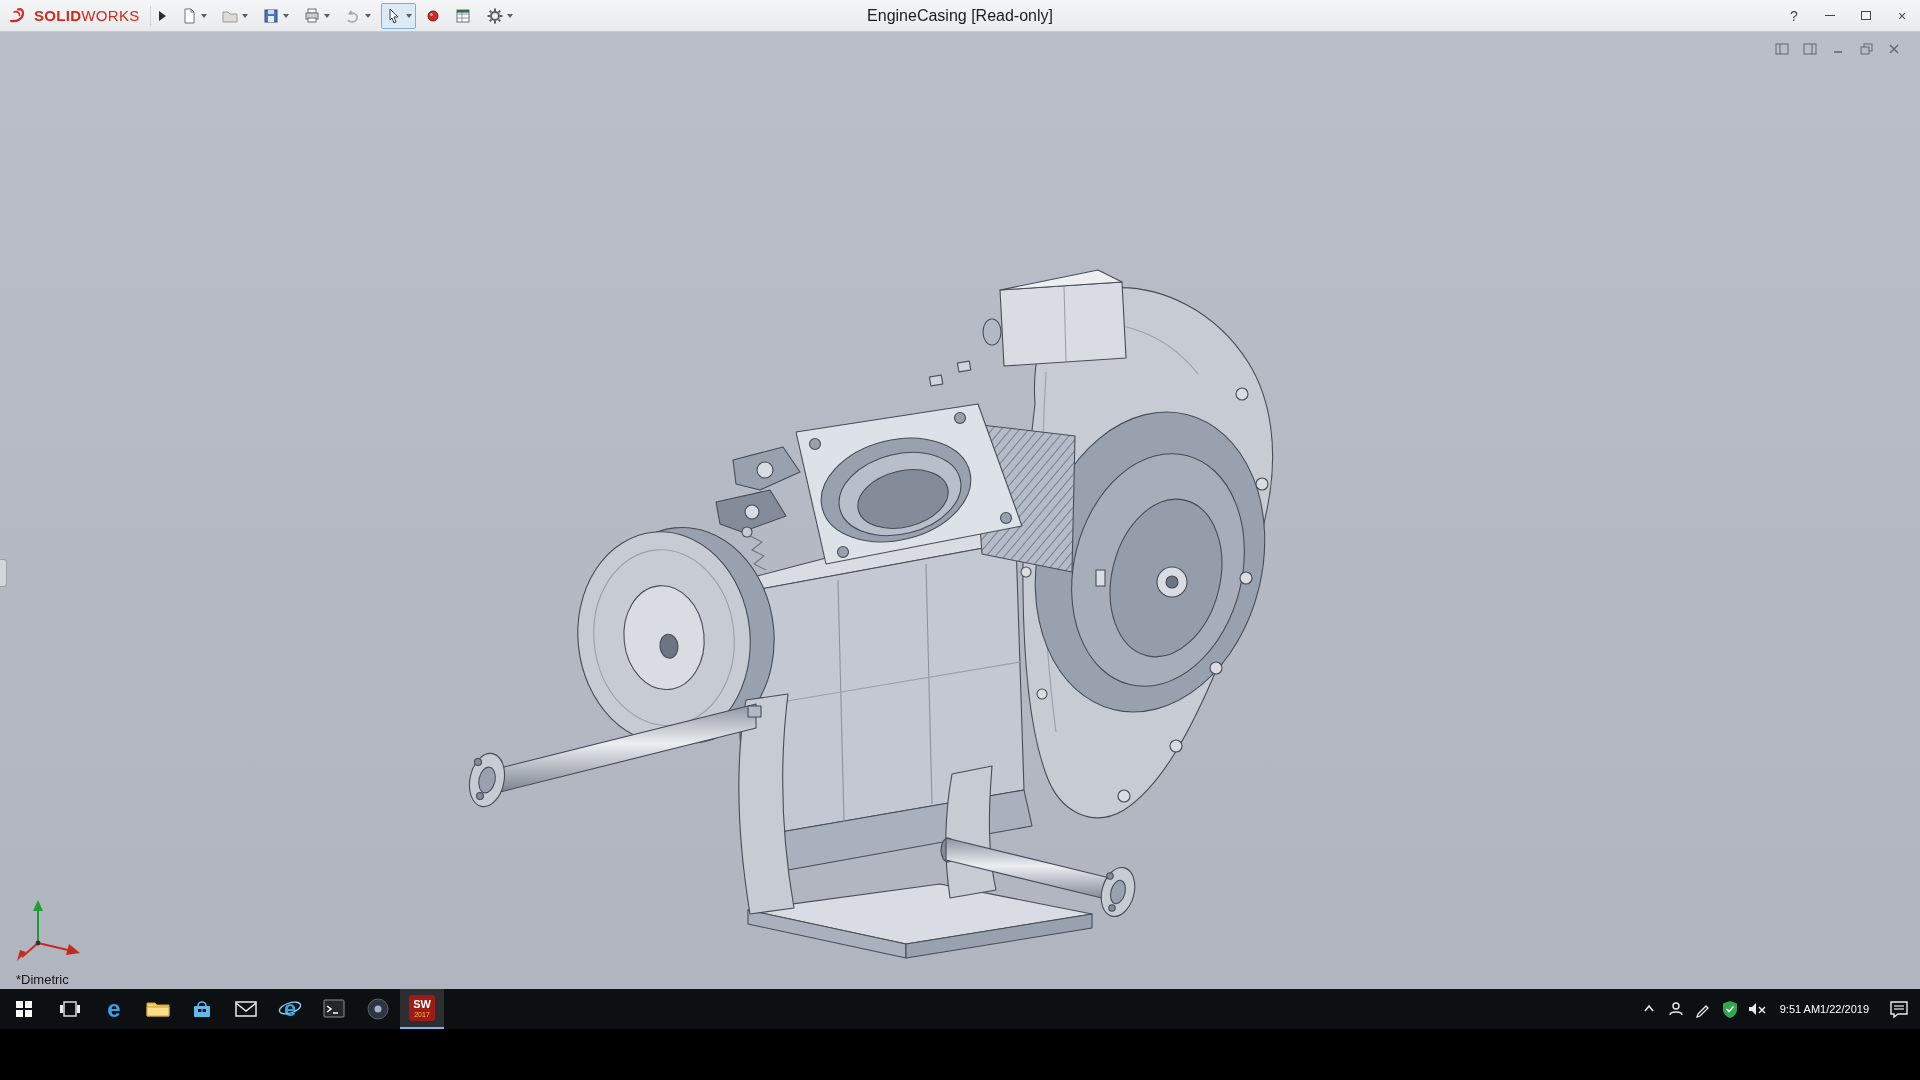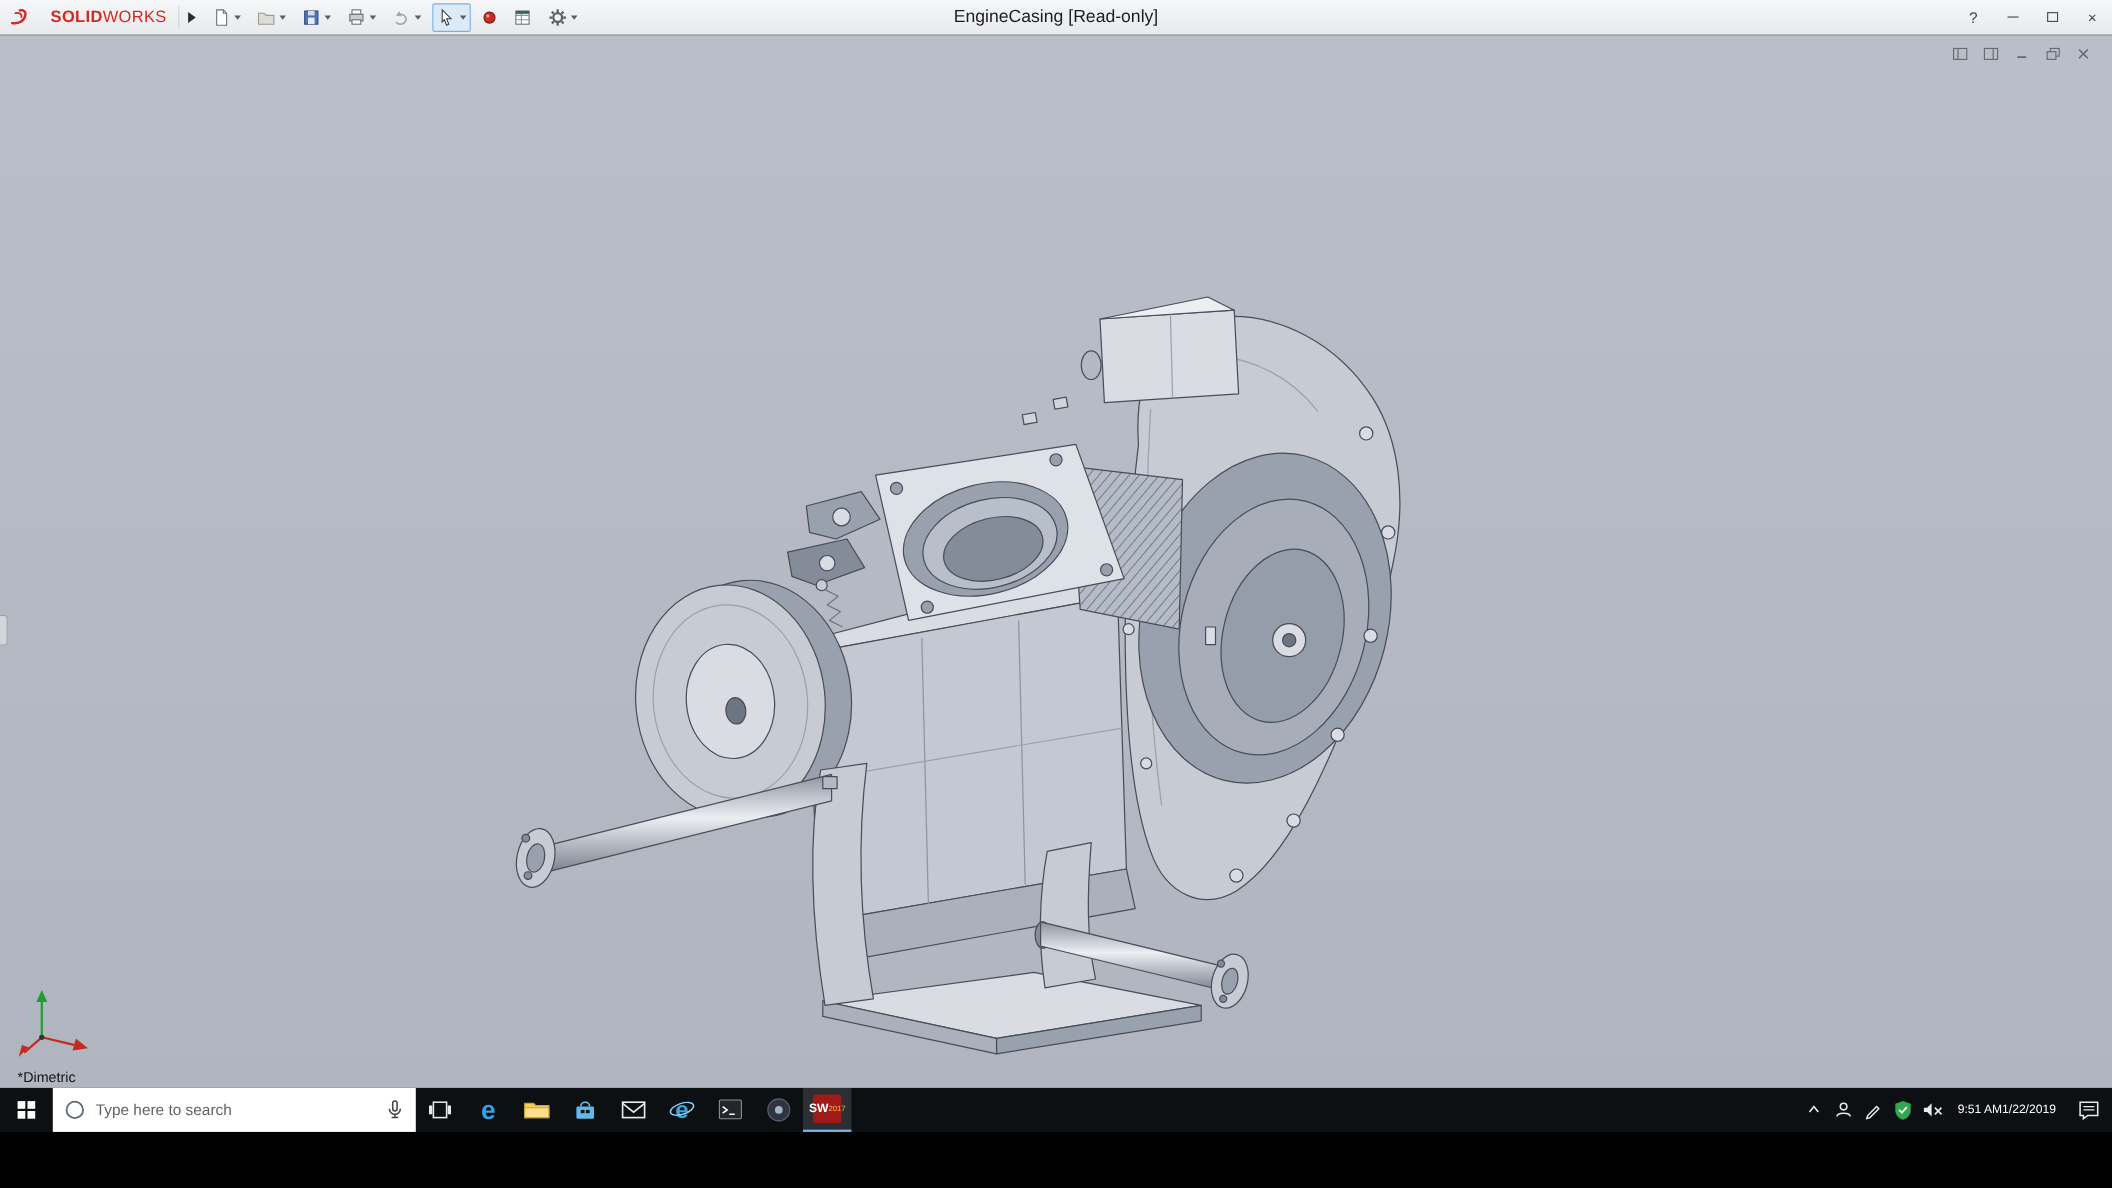--- a/index.html
+++ b/index.html
@@ -1,21 +1,21 @@
 <!DOCTYPE html>
 <html><head>
 <meta charset="utf-8">
 <style>
   *{margin:0;padding:0;box-sizing:border-box}
   html,body{width:1920px;height:1080px;overflow:hidden;font-family:"Liberation Sans",sans-serif;background:#000}
 
   
   .titlebar{height:32px;background:linear-gradient(#f5f6f7,#e9eaec);border-bottom:1px solid #c7c9cc;
             display:flex;align-items:center;position:relative;font-size:12px;color:#333}
-  .brand{display:flex;align-items:center;gap:16px;padding:0 6px 0 8px}
+  .brand{display:flex;align-items:center;gap:4px;padding:0 6px 0 8px}
   .brand-text{font-size:15px;letter-spacing:.3px;color:#d6281e;white-space:nowrap}
   .brand-text b{font-weight:bold}
   .flyout{width:0;height:0;border-top:5px solid transparent;border-bottom:5px solid transparent;border-left:7px solid #2b2b2b;margin:0 10px 0 4px}
   .tb-sep{width:1px;height:20px;background:#d2d4d7;margin:0 4px}
   .toolbar{display:flex;align-items:center;gap:6px}
   .tb-btn{display:flex;align-items:center;height:26px;padding:2px 3px;border:1px solid transparent;border-radius:2px}
   .tb-btn.active{border:1px solid #7ab0e0;background:#dceaf7}
   .caret{width:0;height:0;border-left:3.5px solid transparent;border-right:3.5px solid transparent;border-top:4px solid #5a5e64;margin-left:3px}
   .doc-title{position:absolute;left:50%;transform:translateX(-50%);color:#1d1d1f;font-size:16px}
   .win-ctrls{margin-left:auto;display:flex;align-items:center;height:100%}
@@ -34,21 +34,21 @@
   
   .taskbar{height:40px;background:#0d1013;display:flex;align-items:stretch;color:#e8eaed}
   .start{width:48px;display:flex;align-items:center;justify-content:center}
   .win-logo{display:grid;grid-template-columns:7px 7px;grid-template-rows:7px 7px;gap:1.5px}
   .win-logo i{background:#fdfdfd}
   .searchbox{width:330px;background:#fff;display:flex;align-items:center;gap:9px;padding:0 10px}
   .searchbox input{flex:1;border:none;outline:none;font-size:14px;color:#222;background:transparent;font-family:"Liberation Sans",sans-serif}
   .searchbox input::placeholder{color:#5f6368;opacity:1}
   .tb-app{width:44px;display:flex;align-items:center;justify-content:center;position:relative}
   .tb-app.active{background:rgba(255,255,255,.13);border-bottom:2px solid #76b9ed}
-  .sw-badge{width:26px;height:26px;border-radius:3px;background:#9e1b18;display:flex;align-items:center;justify-content:center;line-height:1}
+  .sw-badge{width:26px;height:26px;border-radius:3px;background:#9e1b18;display:flex;flex-direction:column;align-items:center;justify-content:center;line-height:1}
   .sw-badge .sw-t{color:#fff;font-weight:bold;font-size:11px}
   .sw-badge .sw-y{color:#f5c33b;font-size:7px;margin-top:1px}
   .tray{margin-left:auto;display:flex;align-items:center}
   .tray-icon{width:27px;height:40px;display:flex;align-items:center;justify-content:center}
   .clock{display:flex;flex-direction:row;align-items:center;justify-content:center;font-size:11px;line-height:14px;color:#fff;padding:0 9px;text-align:center}
   .action-center{width:42px;display:flex;align-items:center;justify-content:center}
 </style>
 </head>
 <body>
 
@@ -298,32 +298,20 @@
 <div class="taskbar">
   <div class="start">
     <span class="win-logo">
         <i></i>
         <i></i>
         <i></i>
         <i></i>
       </span>
   </div>
 
-  <div class="searchbox">
-    <svg width="20" height="20" viewBox="0 0 20 20">
-      <circle cx="10" cy="10" r="7.5" fill="none" stroke="#5b6770" stroke-width="1.6"></circle>
-    </svg>
-    <input placeholder="Type here to search" style="">
-    <svg width="18" height="20" viewBox="0 0 18 20">
-      <rect x="7" y="2" width="4" height="9" rx="2" fill="none" stroke="#444" stroke-width="1.4"></rect>
-      <path d="M4,9 a5,5 0 0 0 10,0" fill="none" stroke="#444" stroke-width="1.4"></path>
-      <line x1="9" y1="14" x2="9" y2="17" stroke="#444" stroke-width="1.4"></line>
-      <line x1="6" y1="17" x2="12" y2="17" stroke="#444" stroke-width="1.4"></line>
-    </svg>
-  </div>
 
   <div class="tb-app">
     <svg width="22" height="22" viewBox="0 0 22 22">
       <rect x="5" y="4" width="12" height="14" fill="none" stroke="#e8eaed" stroke-width="1.4"></rect>
       <rect x="1" y="7" width="3" height="8" fill="#e8eaed"></rect>
         <rect x="18" y="7" width="3" height="8" fill="#e8eaed"></rect>
     </svg>
   </div>
 
   <div class="tb-app">

